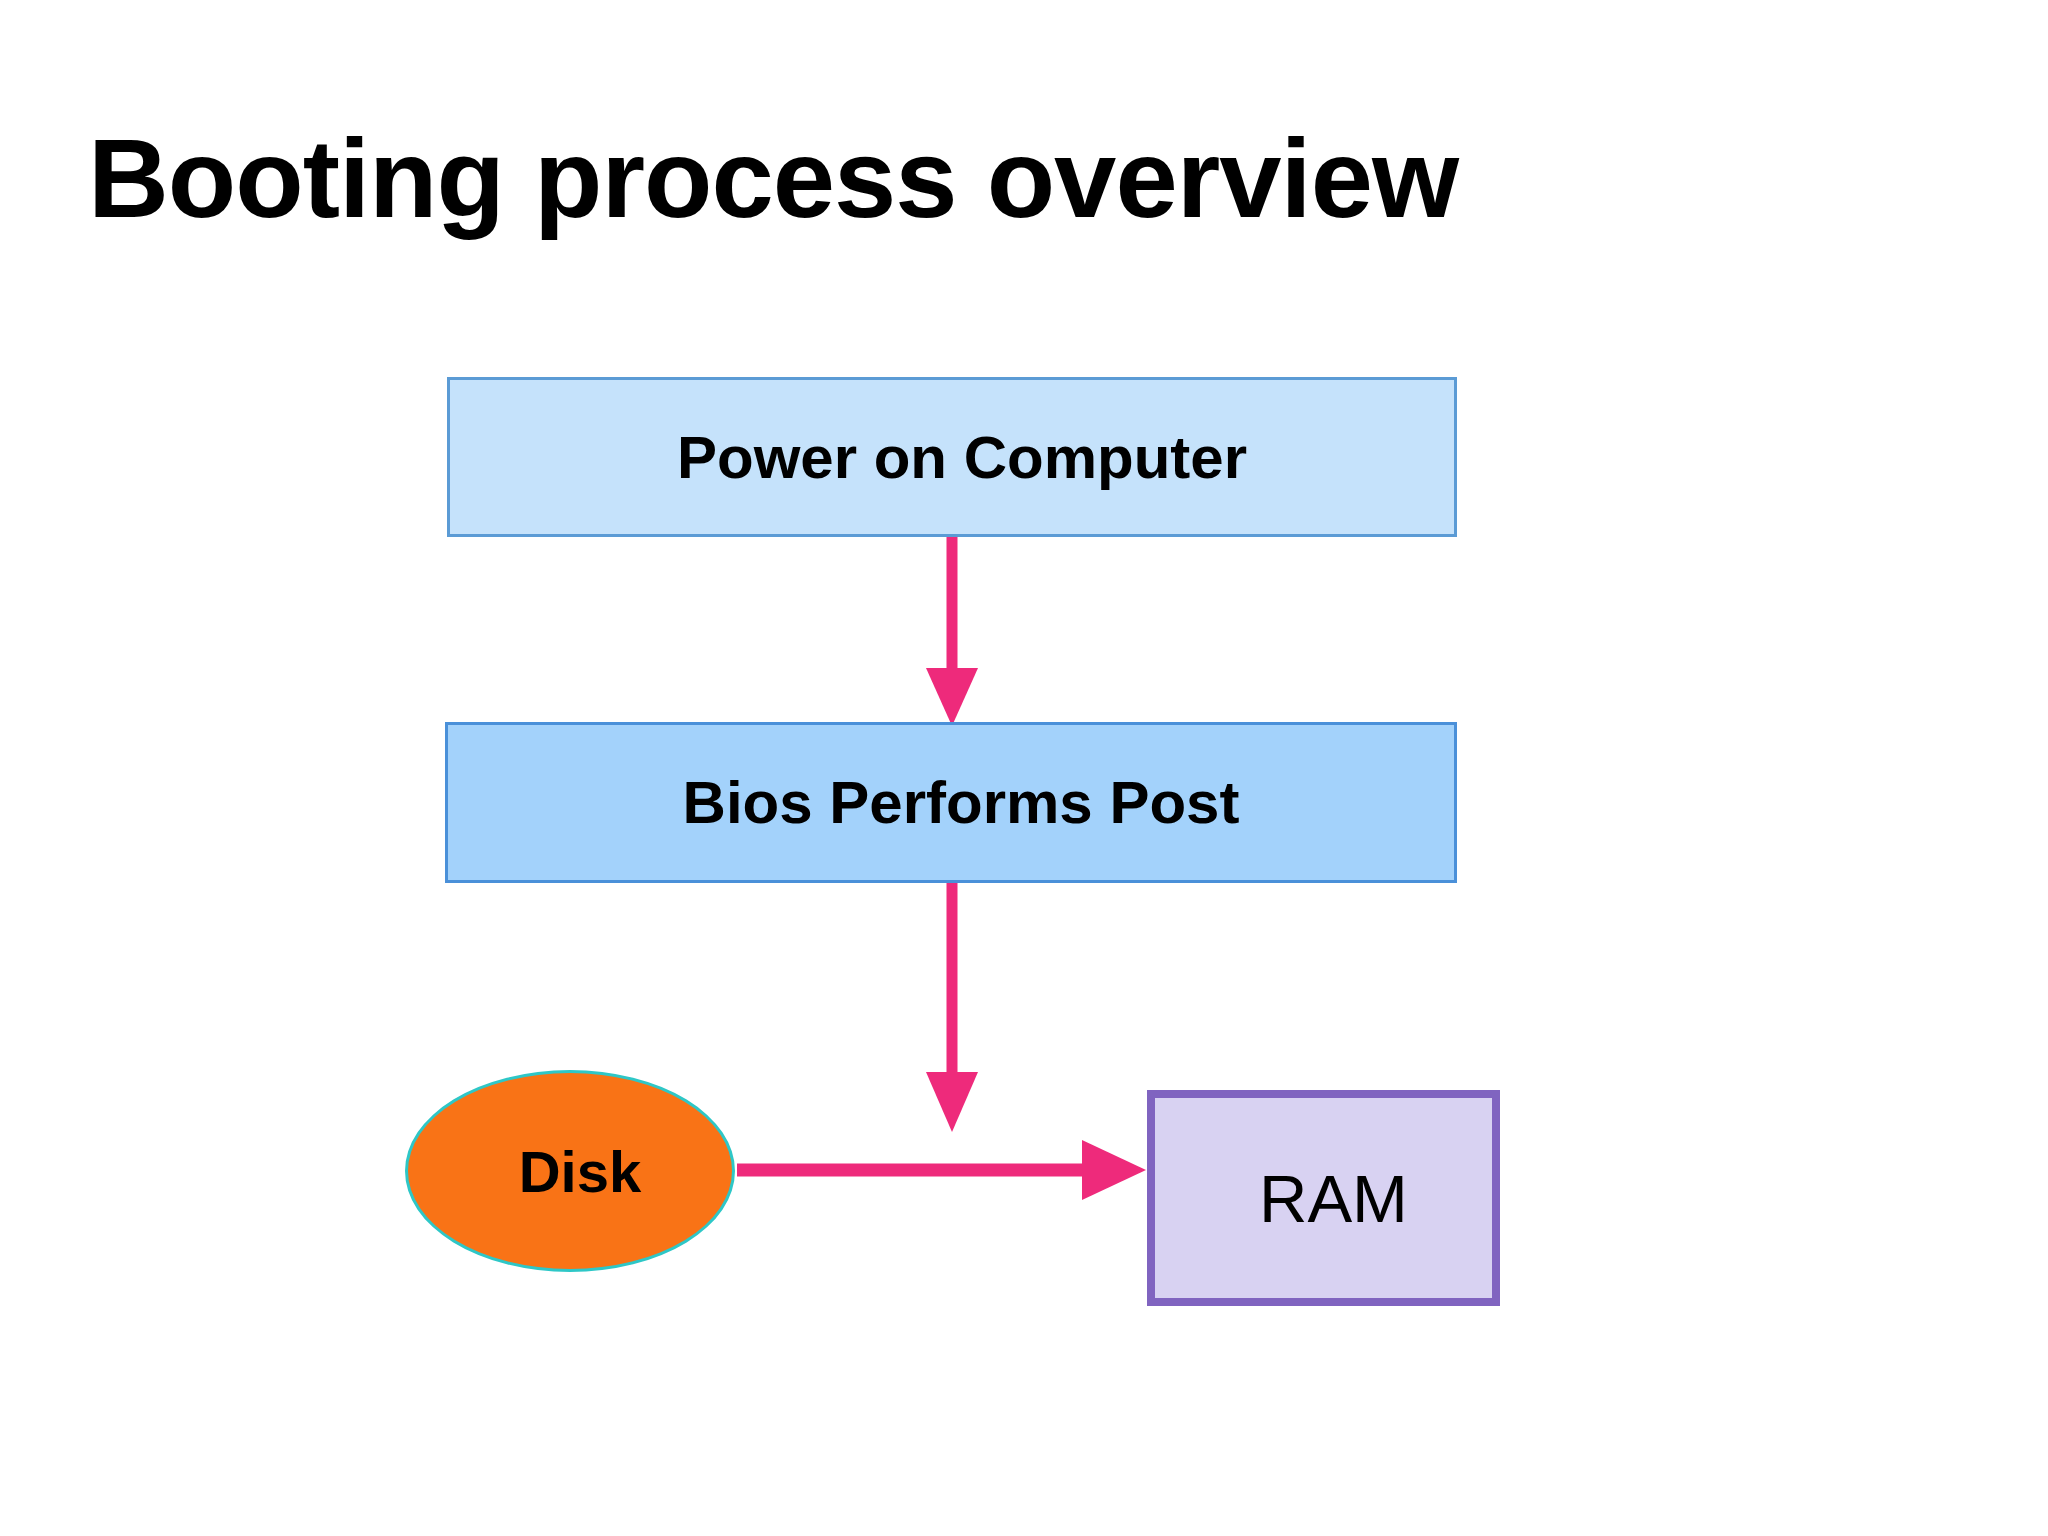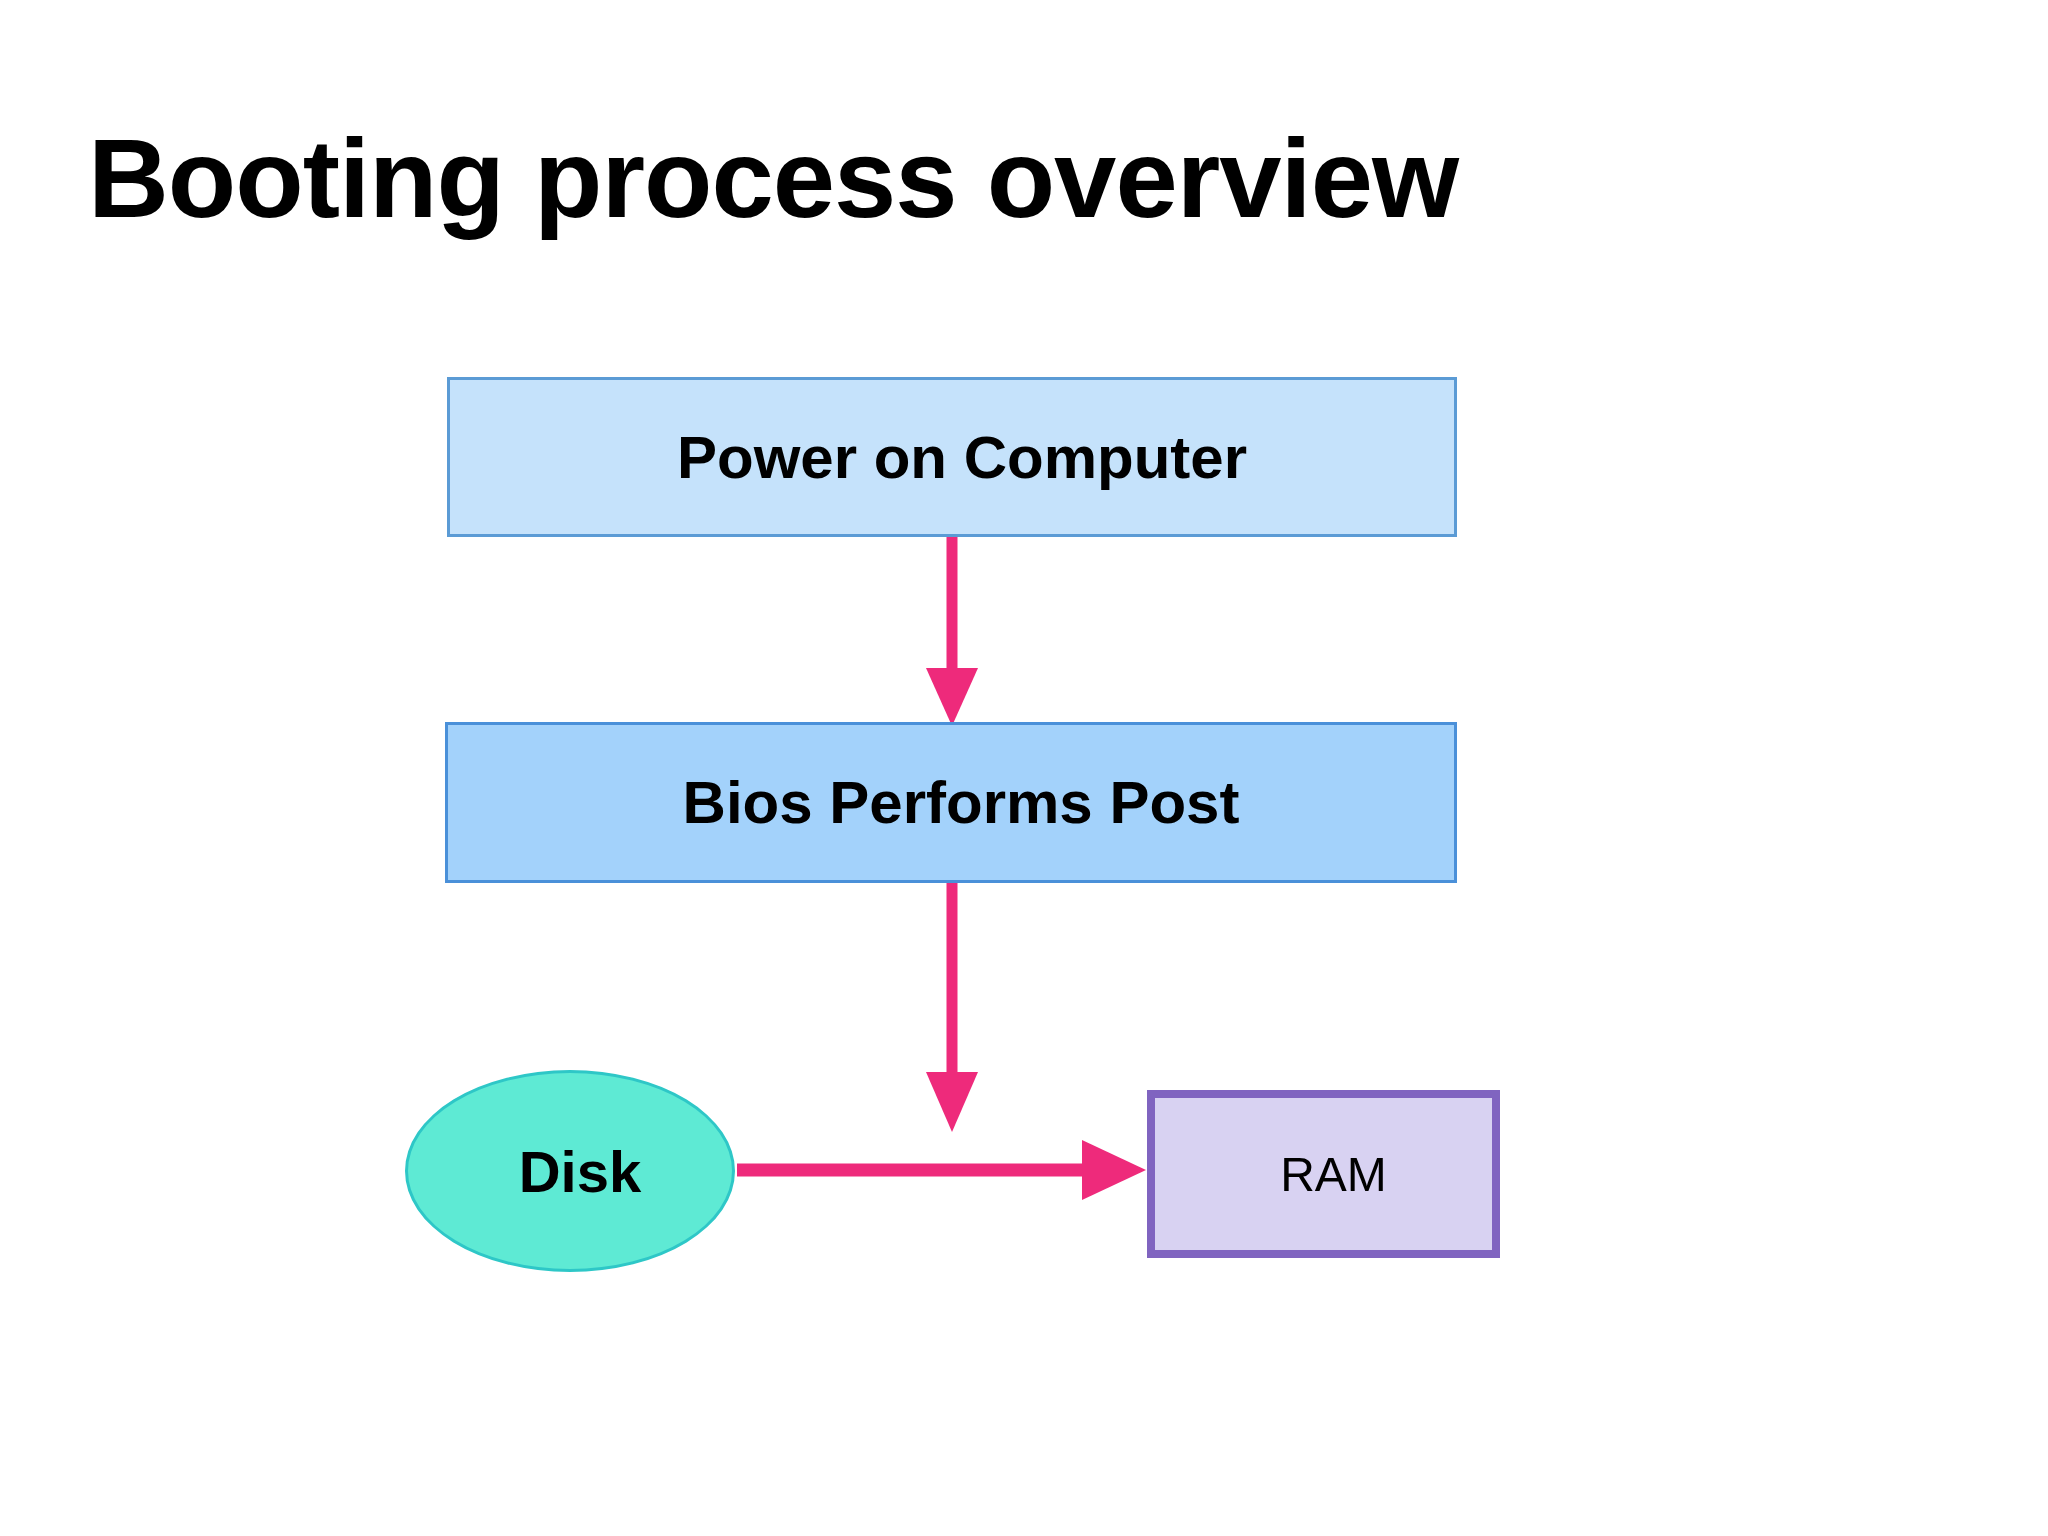--- a/index.html
+++ b/index.html
@@ -66,34 +66,34 @@
     background: #a3d2fb;
     border: 3px solid #4a90d9;
     font-size: 60px;
   }
 
   .node-disk {
     left: 405px;
     top: 1070px;
     width: 330px;
     height: 202px;
-    background: #5eead4;
+    background: #f97316;
     border: 3px solid #2ec7c7;
     border-radius: 50%;
     font-size: 58px;
   }
 
   .node-ram {
     left: 1147px;
     top: 1090px;
     width: 353px;
-    height: 168px;
+    height: 216px;
     background: #d8d2f2;
     border: 8px solid #8064c0;
-    font-size: 48px;
+    font-size: 67px;
     font-weight: normal;
   }
 
   
   .edge-label {
     position: absolute;
     left: 765px;
     top: 1215px;
     width: 340px;
     text-align: center;

